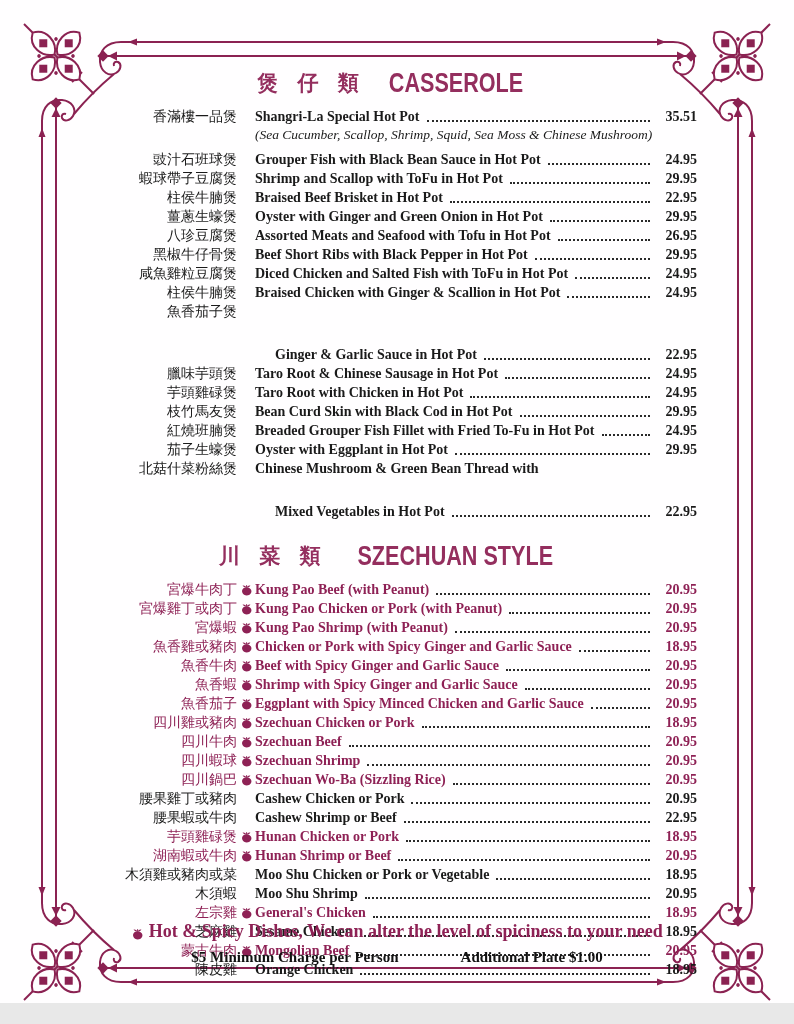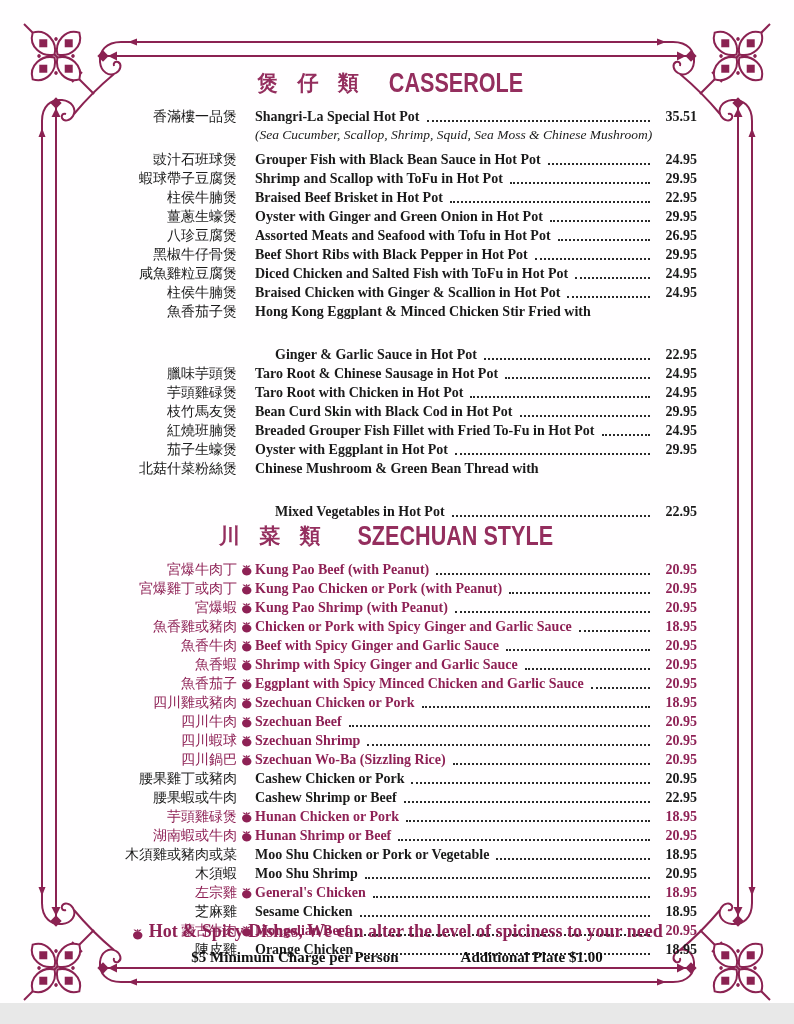--- a/index.html
+++ b/index.html
@@ -16,21 +16,21 @@
   .line{display:flex;align-items:flex-end;line-height:19px;font-size:14px;font-weight:bold;}
   .cn{width:137px;text-align:right;font-weight:normal;font-size:14px;white-space:nowrap;color:#1a1a1a;}
   .slot{width:18px;display:inline-flex;justify-content:center;align-items:center;padding-bottom:2px;}
   .name{white-space:nowrap;}
   .dots{flex:1 1 auto;min-width:14px;border-bottom:2px dotted #2a2a2a;margin:0 5px 4px 7px;}
   .price{min-width:42px;text-align:right;font-weight:bold;}
   .spicy{color:#8e2155;}
   .note-line{display:flex;line-height:17px;font-size:13.5px;font-style:italic;font-weight:normal;margin:0 0 7px 155px;}
   .cont-line{margin-left:175px;}
   .cont-line .name{font-weight:bold;margin-top:24px;}
-  .sec-szechuan{}
+  .sec-szechuan{margin-top:20px;}
   .footer{position:absolute;left:0;right:0;top:920px;text-align:center;}
   .footer .spicy-note{color:#8e2155;font-weight:bold;font-size:18px;line-height:22px;}
   .footer .charges{font-weight:bold;font-size:15px;line-height:26px;color:#111;}
   .footer .charges .gap{display:inline-block;width:62px;}
   .pepper{display:inline-block;vertical-align:-2px;}
 </style>
 </head>
 <body>
 
 <div class="page">
@@ -170,21 +170,20 @@
               <span class="slot"></span>
               <span class="name">Braised Chicken with Ginger &amp; Scallion in Hot Pot</span>
               <span class="dots"></span>
               <span class="price">24.95</span>
             </div>
           </div>
           <div class="item">
             <div class="line">
               <span class="cn">魚香茄子煲</span>
               <span class="slot"></span>
-              <span class="name">Hong Kong Eggplant &amp; Minced Chicken Stir Fried with</span>
             </div>
             <div class="line cont-line">
               <span class="name">Ginger &amp; Garlic Sauce in Hot Pot</span>
               <span class="dots"></span>
               <span class="price">22.95</span>
             </div>
           </div>
           <div class="item">
             <div class="line">
               <span class="cn">臘味芋頭煲</span>

